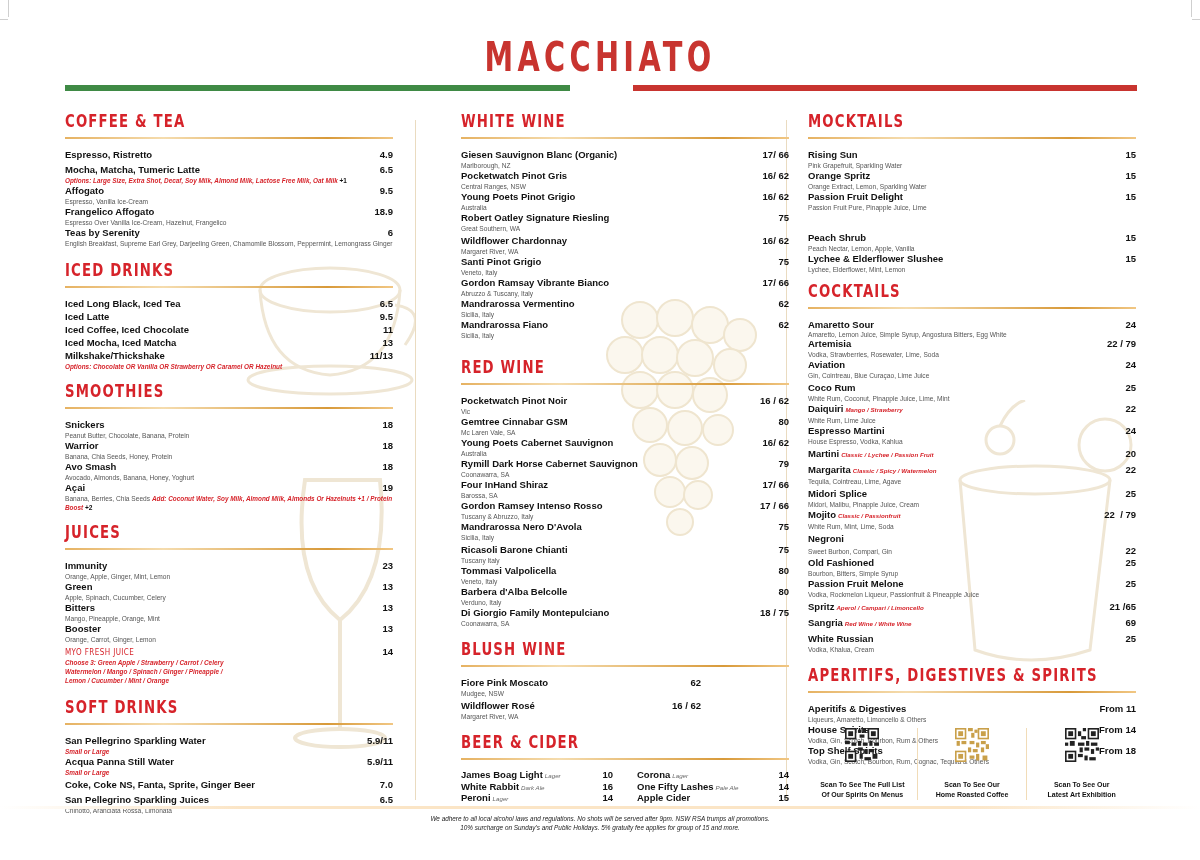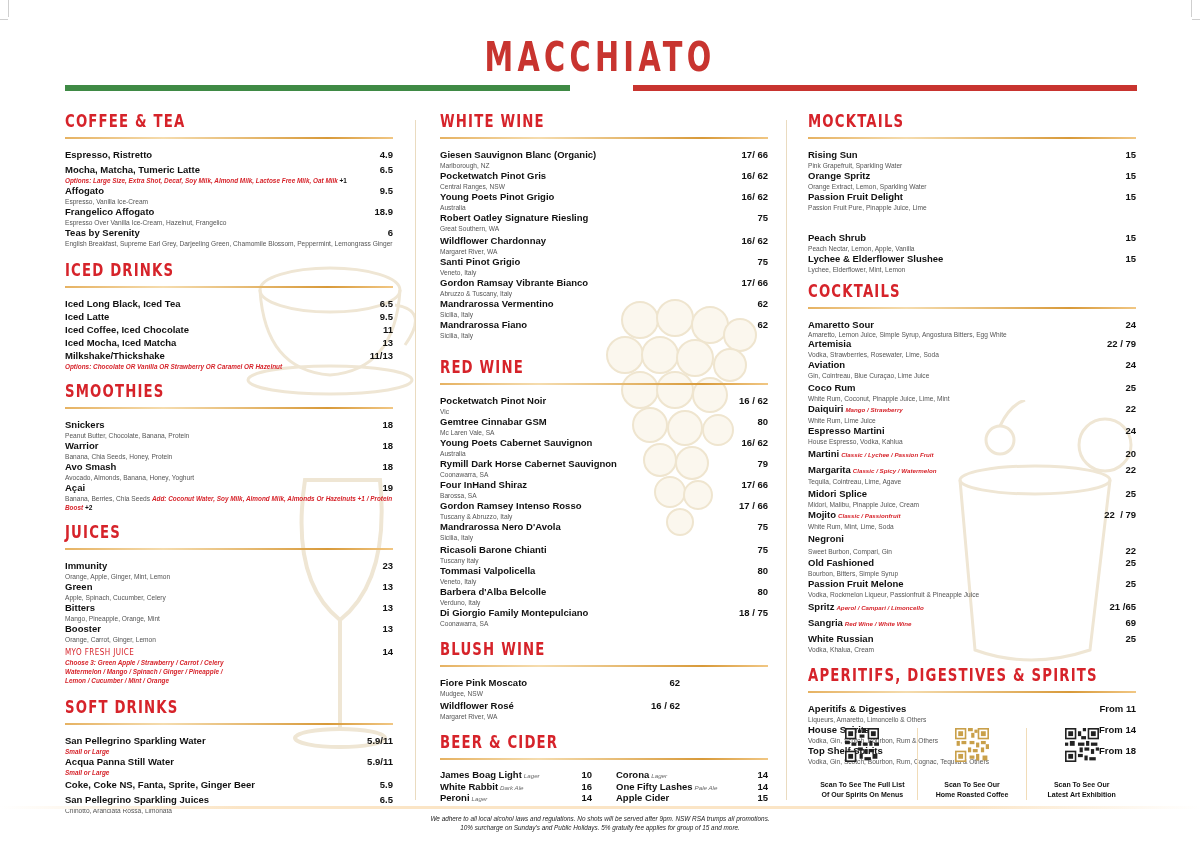--- a/index.html
+++ b/index.html
@@ -11,21 +11,21 @@
   .title {
     position: absolute; top: 34px; left: 0; width: 1200px; text-align: center;
     font-family: "DejaVu Sans", sans-serif; font-weight: bold; font-size: 40px;
     letter-spacing: 6px; color: #c8342f; transform: scaleX(0.72); transform-origin: center;
   }
   .flag-green { position: absolute; top: 85px; left: 65px; width: 505px; height: 6px; background: #3f8a45; }
   .flag-red { position: absolute; top: 85px; left: 633px; width: 504px; height: 6px; background: #c8342f; }
 
   .col { position: absolute; top: 108px; }
   .col1 { left: 65px; width: 328px; }
-  .col2 { left: 440px; width: 328px; }
+  .col2 { left: 461px; width: 328px; }
   .col3 { left: 808px; width: 328px; }
   .vdiv { position: absolute; top: 120px; width: 1px; height: 680px; background: #eadbc0; }
 
   .section { position: relative; }
   .sec-title {
     font-family: "DejaVu Sans", sans-serif; font-weight: bold; font-size: 17px;
     color: #d6232a; letter-spacing: 1.5px; transform: scaleX(0.78); transform-origin: left;
     white-space: nowrap; line-height: 26px; height: 26px;
   }
   .sec-rule { height: 2px; margin: 3px 0 10px 0;
@@ -289,21 +289,21 @@
     <div class="item">
         <div class="row">
           <span class="name">Acqua Panna Still Water</span>
           <span class="price">5.9/11</span>
         </div>
         <div class="opt">Small or Large</div>
       </div>
     <div class="item" style="margin:2px 0 3px 0;">
         <div class="row">
           <span class="name">Coke, Coke NS, Fanta, Sprite, Ginger Beer</span>
-          <span class="price">5.9</span>
+          <span class="price">7.0</span>
         </div>
       </div>
     <div class="item">
         <div class="row">
           <span class="name">San Pellegrino Sparkling Juices</span>
           <span class="price">6.5</span>
         </div>
         <div class="desc">Chinotto, Aranciata Rossa, Limonata</div>
       </div>
   </div>

